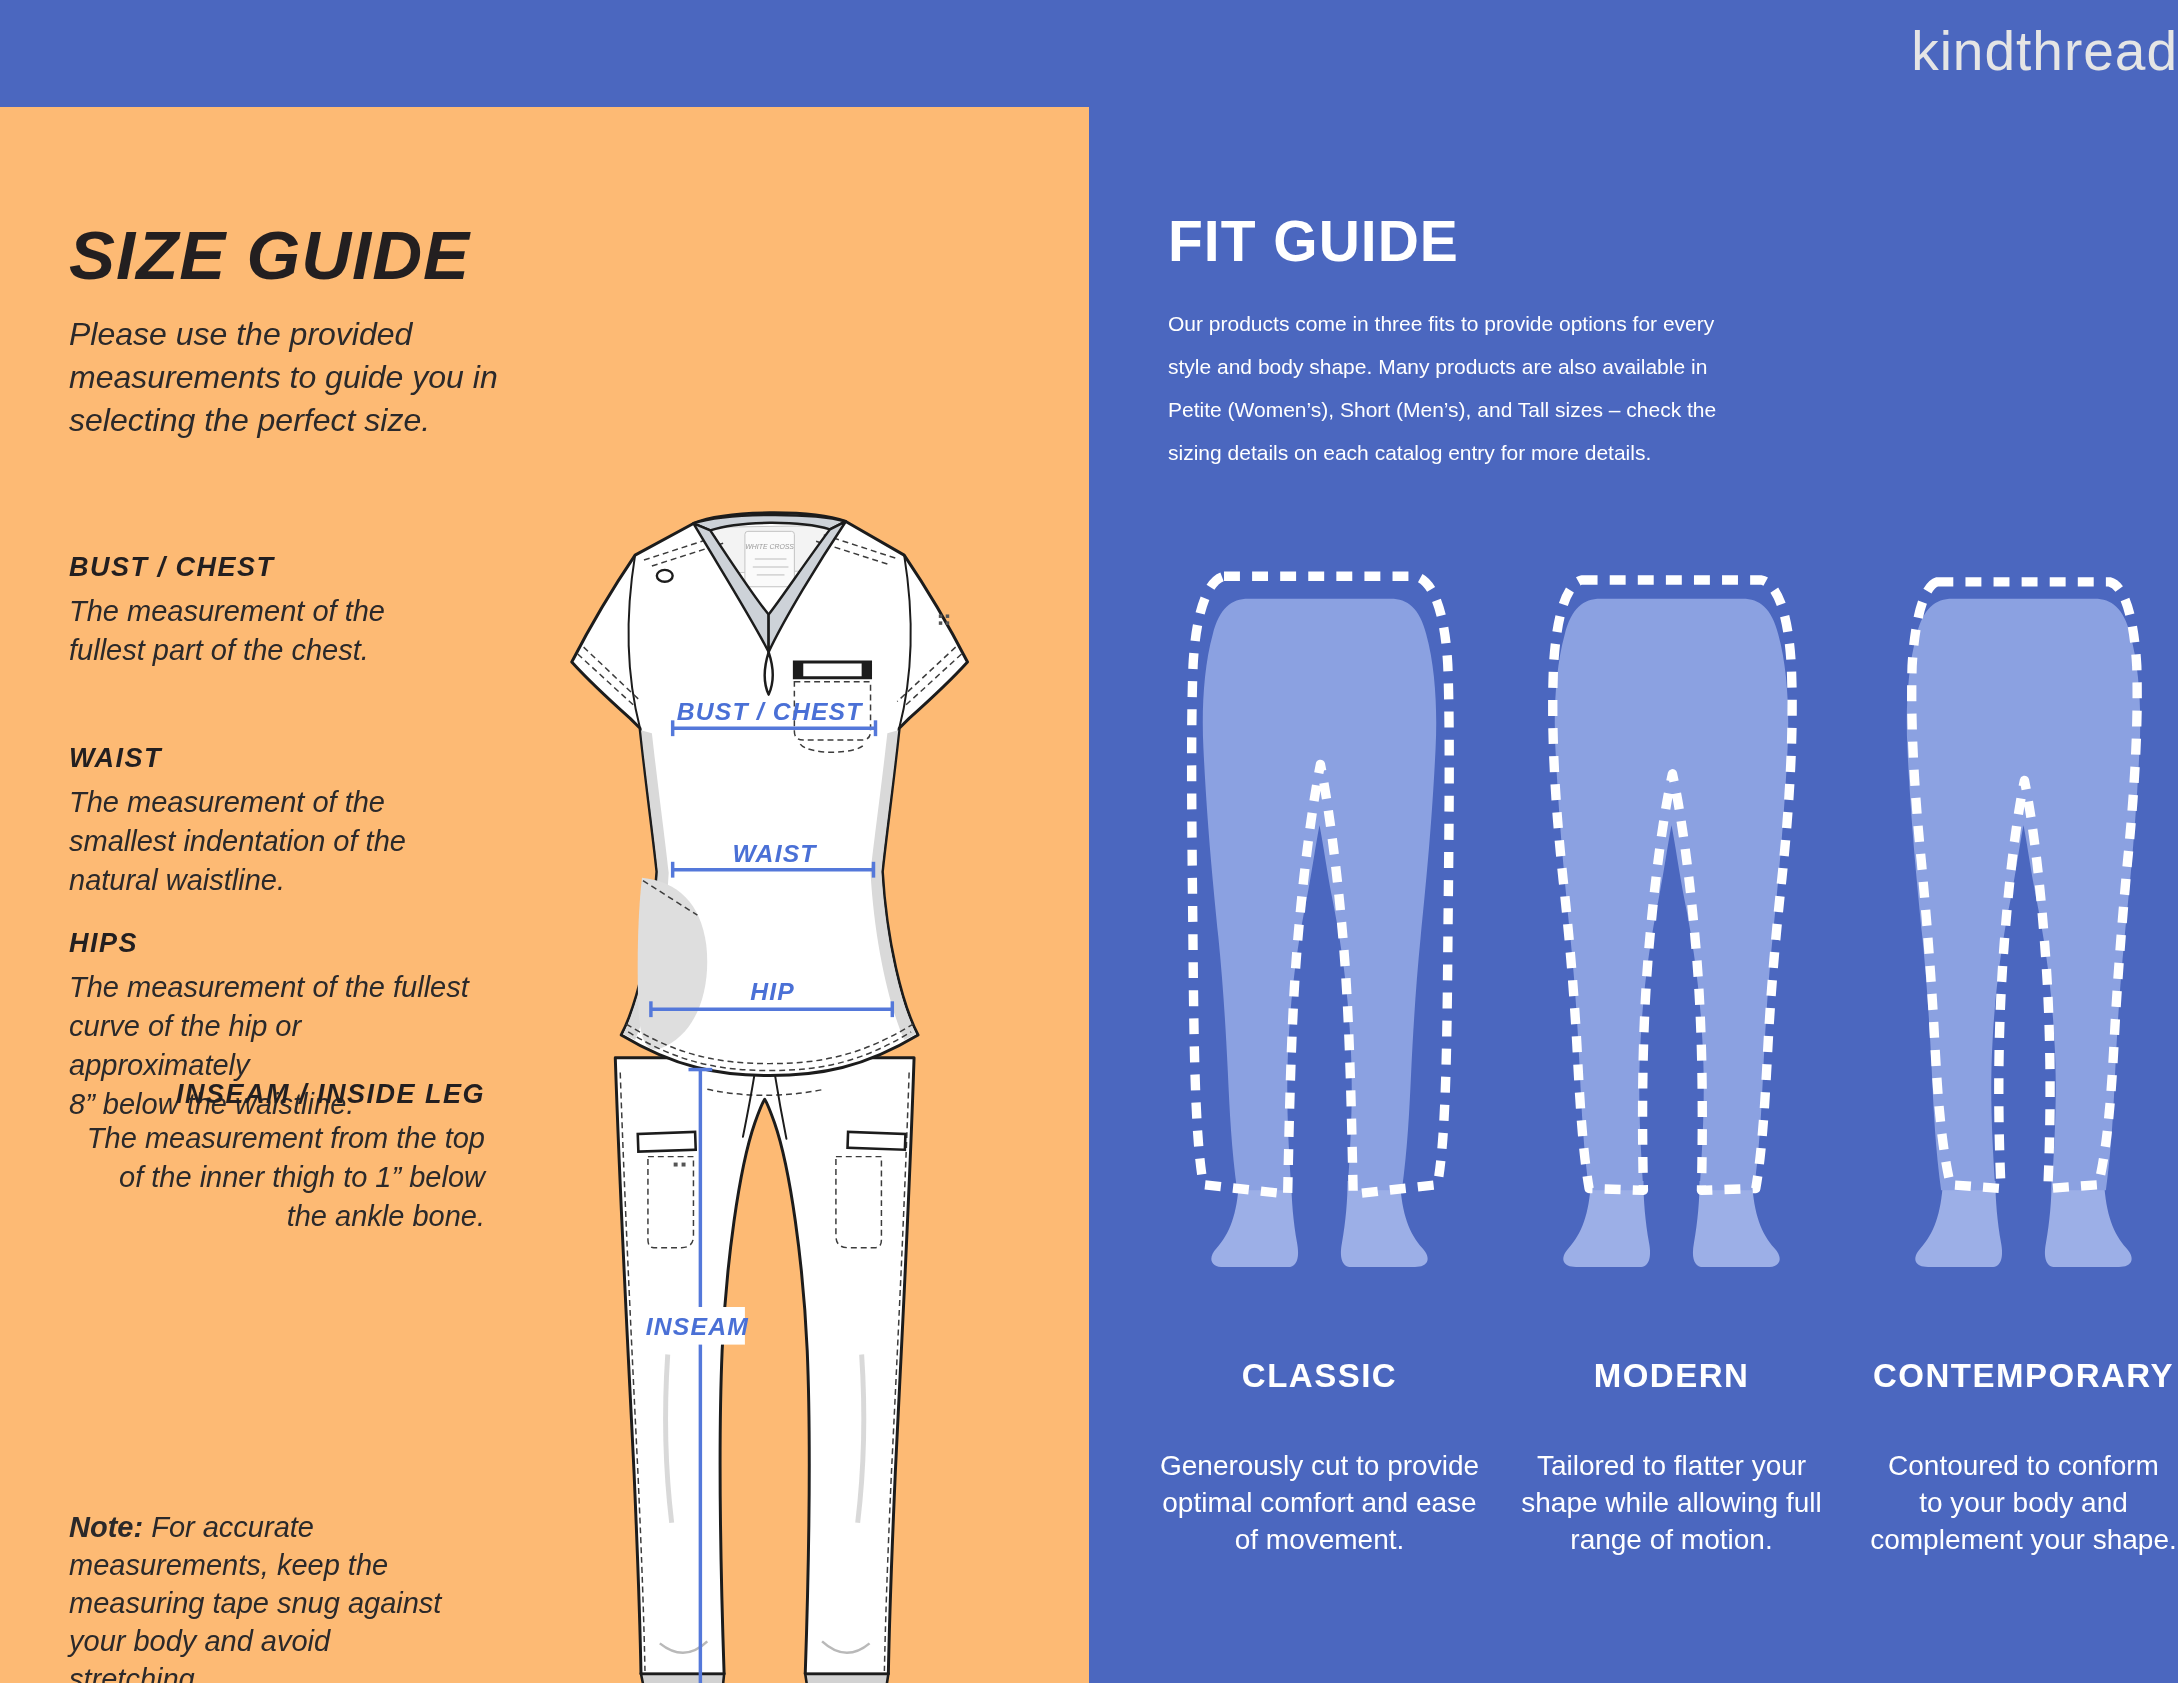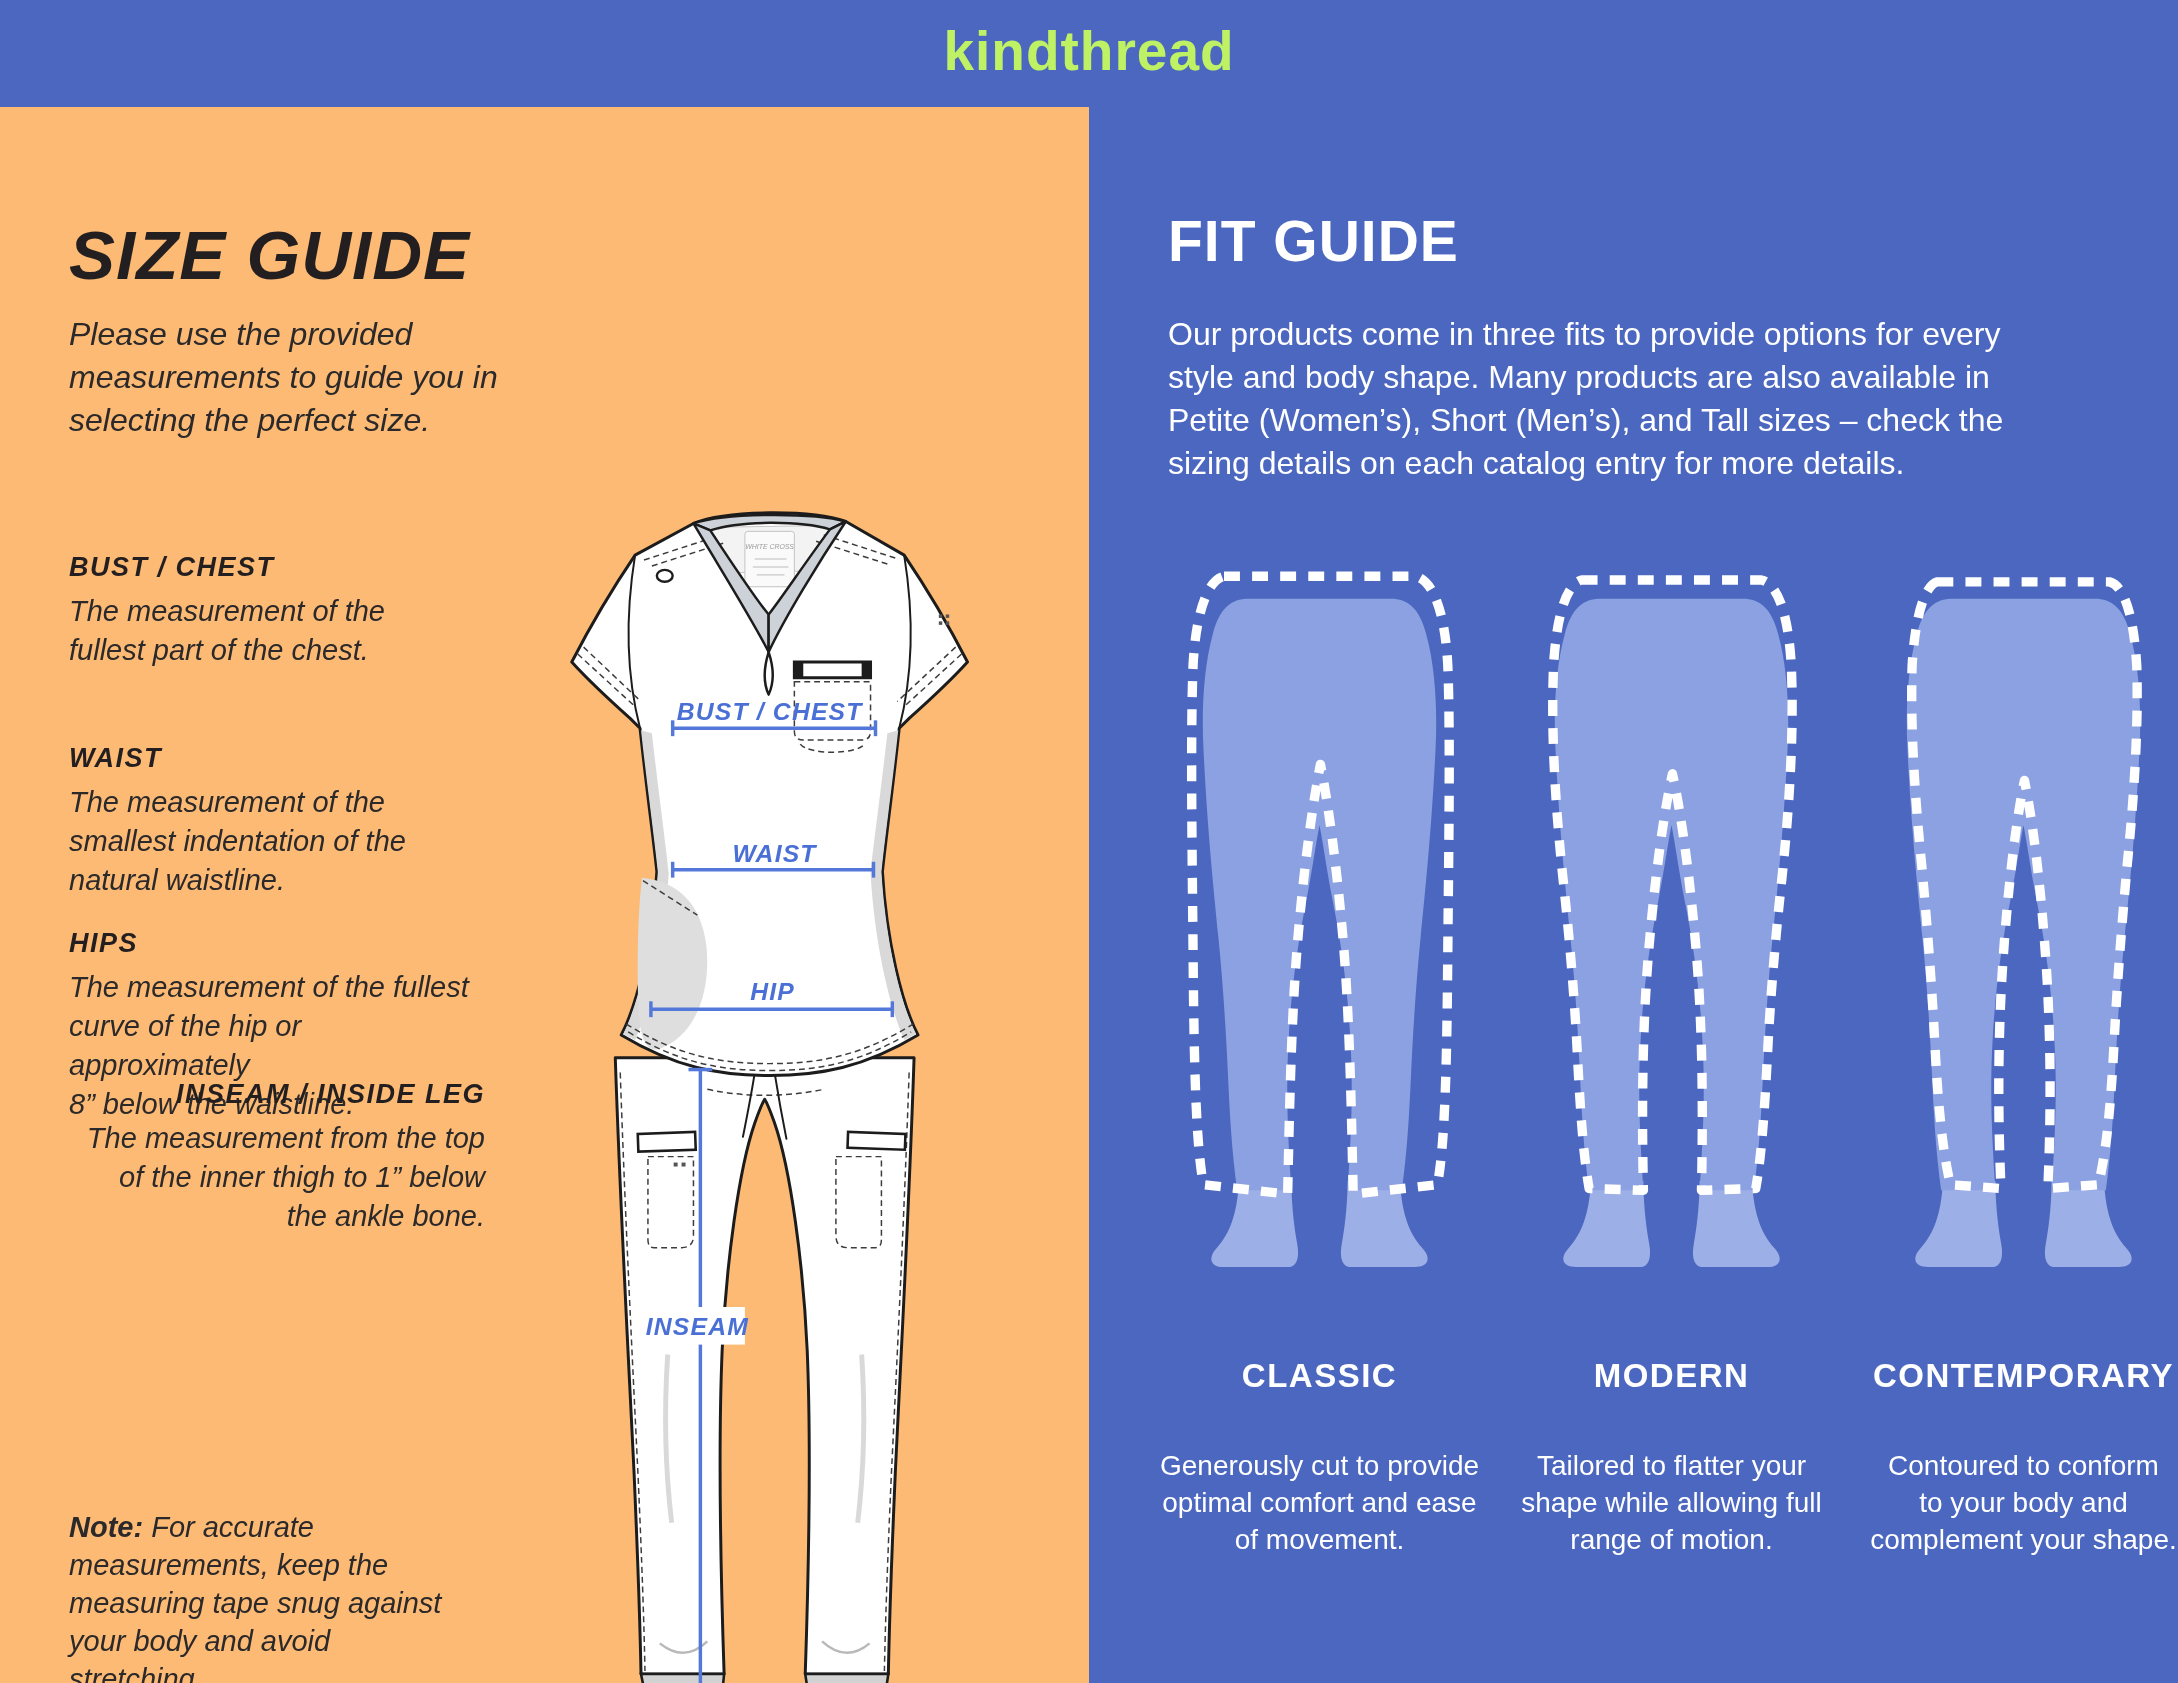--- a/index.html
+++ b/index.html
@@ -1,21 +1,21 @@
 <!DOCTYPE html>
 <html><head>
 <meta charset="utf-8">
 <style>
   html,body{margin:0;padding:0;background:#e8e8e8;}
   .page{position:relative;width:2178px;height:1683px;background:#ffffff;overflow:hidden;
         font-family:"Liberation Sans",sans-serif;-webkit-font-smoothing:antialiased;}
   
   .topbar{position:absolute;left:0;top:0;width:2178px;height:107px;background:#4B67BF;}
-  .logo{position:absolute;left:0;top:0;width:100%;height:107px;line-height:103px;text-align:center;
-        color:#bef264;font-size:55px;font-weight:700;letter-spacing:1px;}
+  .logo{position:absolute;left:0;top:0;width:100%;height:107px;line-height:103px;text-align:right;
+        color:#e5e5e5;font-size:55px;font-weight:400;letter-spacing:1px;}
   
   .left-panel{position:absolute;left:0;top:107px;width:1089px;height:1576px;background:#fdba74;font-style:italic;}
   .right-panel{position:absolute;left:1089px;top:107px;width:1089px;height:1576px;background:#4B67BF;}
   
   .sg-title{position:absolute;left:69px;top:63px;font-size:69px;font-weight:700;letter-spacing:1px;color:#231F20;}
   .sg-intro{position:absolute;left:69px;top:174px;width:436px;font-size:32px;line-height:43px;color:#2b292a;white-space:pre-line;}
   .m-section{position:absolute;left:69px;width:416px;}
   .m-s0{top:445px;} .m-s1{top:636px;} .m-s2{top:821px;} .m-s3{top:972px;text-align:right;}
   .m-head{font-size:27px;font-weight:700;letter-spacing:1.5px;color:#231F20;margin:0 0 9px 0;}
   .m-body{font-size:29px;line-height:39px;color:#2b292a;white-space:pre-line;}
@@ -26,21 +26,21 @@
   .diagram{position:absolute;left:549px;top:396px;width:465px;height:1238px;}
   .ln{fill:#ffffff;stroke:#1c1c1c;stroke-width:3;stroke-linejoin:round;stroke-linecap:round;}
   .ln2{fill:none;stroke:#1c1c1c;stroke-width:2;stroke-linejoin:round;stroke-linecap:round;}
   .dsh{fill:none;stroke:#3c3c3c;stroke-width:1.5;stroke-dasharray:6 4;}
   .gry{fill:#d9d9d9;stroke:none;}
   .meas{stroke:#5478DA;stroke-width:3.5;fill:none;}
   .mlabel{font-family:"Liberation Sans",sans-serif;font-size:25px;font-weight:700;fill:#4A70D6;letter-spacing:1.2px;text-anchor:middle;}
   .tagtext{font-family:"Liberation Sans",sans-serif;font-size:7px;fill:#9a9a9a;text-anchor:middle;}
   
   .fg-title{position:absolute;left:79px;top:63px;font-size:57px;font-weight:700;letter-spacing:1px;color:#ffffff;}
-  .fg-intro{position:absolute;left:79px;top:174px;width:891px;font-size:32px;line-height:43px;color:#ffffff;white-space:pre-line;}
+  .fg-intro{position:absolute;left:79px;top:174px;width:891px;font-size:21px;line-height:43px;color:#ffffff;white-space:pre-line;}
   .fits-row{position:absolute;left:62px;top:436px;display:flex;gap:15px;}
   .fit-col{width:337px;display:flex;flex-direction:column;align-items:center;gap:37px;}
   .silhouette{width:337px;height:733px;display:block;}
   .fit-name{margin-top:44px;font-size:33px;font-weight:700;letter-spacing:1.5px;color:#ffffff;text-align:center;}
   .fit-desc{margin-top:15px;font-size:28px;line-height:37px;color:#ffffff;text-align:center;white-space:pre-line;}
 </style>
 </head>
 <body>
 
 <div class="page">

